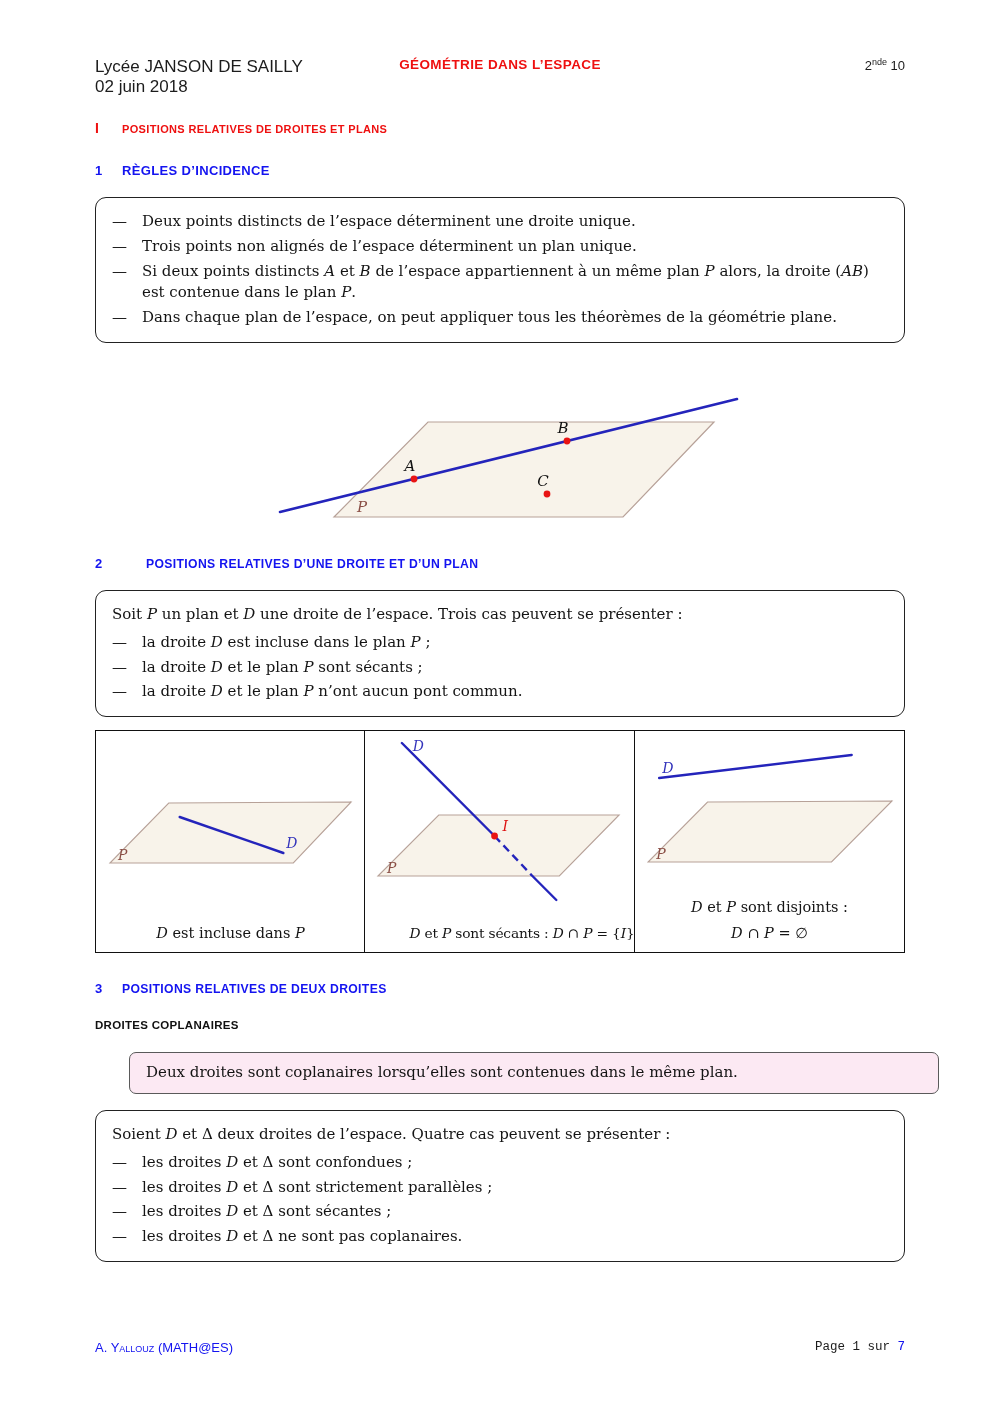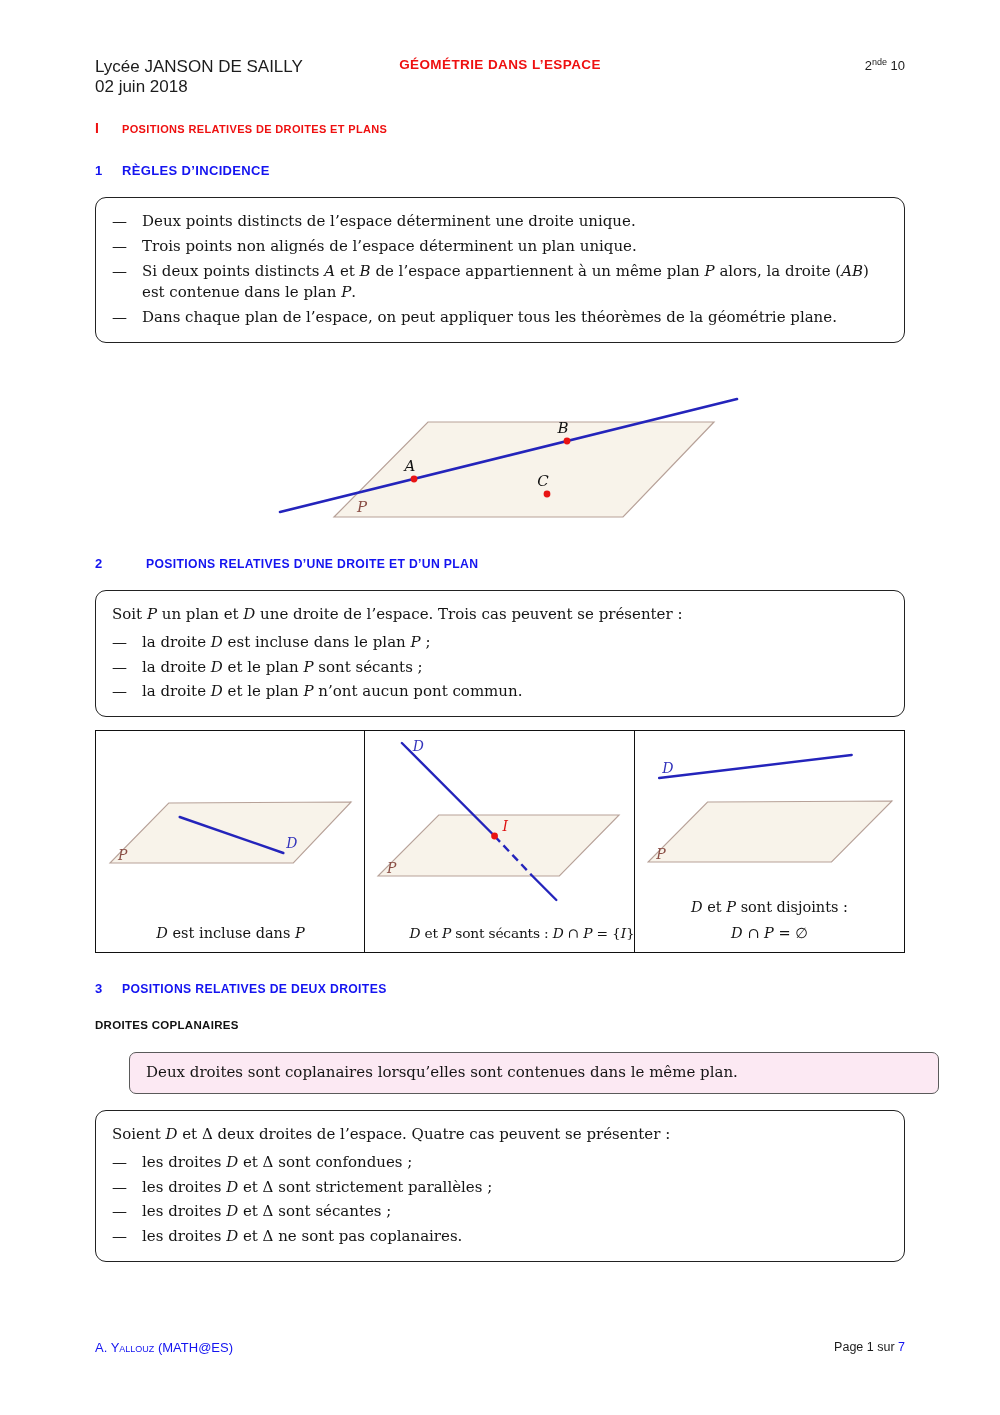--- a/index.html
+++ b/index.html
@@ -26,21 +26,21 @@
   .scr{font-style:italic;font-family:"DejaVu Serif",serif;}
   .figrow{display:flex;width:810px;height:223px;}
   .panel{flex:1 1 0;position:relative;border:1.6px solid #111;background:#fff;}
   .panel + .panel{margin-left:-1.6px;}
   .panel svg{position:absolute;left:0;top:0;width:100%;height:100%;}
   .caption{position:absolute;left:0;right:0;bottom:11px;text-align:center;font-size:14.5px;}
   .caption.two{bottom:6px;line-height:1.75;}
   .cap2{font-size:13.8px;letter-spacing:-.2px;text-align:right;}
   .subhead2{font-size:11.5px;font-weight:bold;color:#111;letter-spacing:.3px;}
   .footer-left{font-size:13px;color:#1414f0;font-variant:small-caps;}
-  .footer-right{font-size:12.5px;color:#1c1c1c;text-align:right;}
+  .footer-right{font-size:12.5px;color:#1c1c1c;text-align:right;font-family:Liberation Mono, monospace;}
   svg text{font-family:"DejaVu Serif",serif;}
 </style>
 </head>
 <body>
 
 <div class="page">
 
   <div class="abs sans hdr-small" style="left:95px;top:37px;">Lycée JANSON DE SAILLY</div>
   <div class="abs sans hdr-small" style="left:95px;top:57px;">02 juin 2018</div>
   <div class="abs sans hdr-title" style="left:0;right:0;top:57px;">GÉOMÉTRIE DANS L’ESPACE</div>

